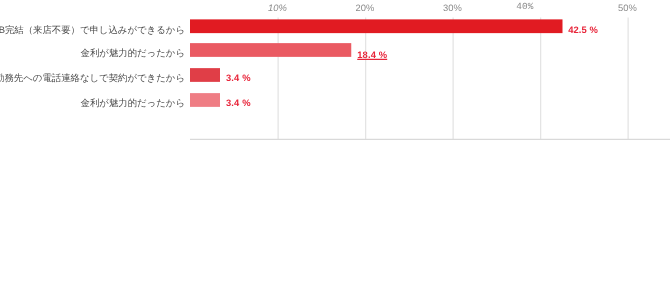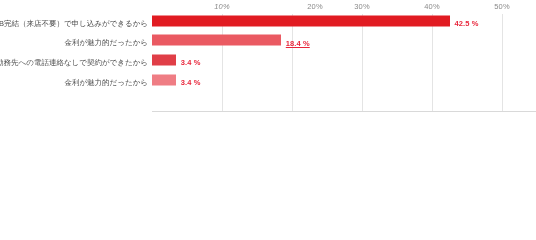--- a/index.html
+++ b/index.html
@@ -104,23 +104,23 @@
 
   <div id="gridlines">
       <div class="gridline" style="left: 222px; background: rgb(228, 228, 228);"></div>
       <div class="gridline" style="left: 292px; background: rgb(228, 228, 228);"></div>
       <div class="gridline" style="left: 362px; background: rgb(228, 228, 228);"></div>
       <div class="gridline" style="left: 432px; background: rgb(228, 228, 228);"></div>
       <div class="gridline" style="left: 502px; background: rgb(228, 228, 228);"></div>
     </div>
   <div id="ticks">
       <div class="tick-label" style="left: 222px; color: rgb(138, 138, 138); font-style: italic;">10%</div>
-      <div class="tick-label" style="left: 292px; color: rgb(138, 138, 138); margin-left: 23px;">20%</div>
+      <div class="tick-label" style="left: 292px; color: rgb(138, 138, 138);">20%</div>
       <div class="tick-label" style="left: 362px; color: rgb(138, 138, 138);">30%</div>
-      <div class="tick-label" style="left: 432px; color: rgb(138, 138, 138);">40%</div>
+      <div class="tick-label" style="left: 420px; color: rgb(138, 138, 138); font-family: Liberation Mono, monospace;">40%</div>
       <div class="tick-label" style="left: 502px; color: rgb(138, 138, 138);">50%</div>
     </div>
 
   <div class="axis-baseline"></div>
 
   <div class="rows" id="rows">
       <div class="row">
         <div class="cat-label" style="color: rgb(74, 74, 74);">WEB完結（来店不要）で申し込みができるから</div>
         <div class="bar-track">
           <div class="bar" style="width: 297.5px; background: rgb(225, 27, 34);"></div>

